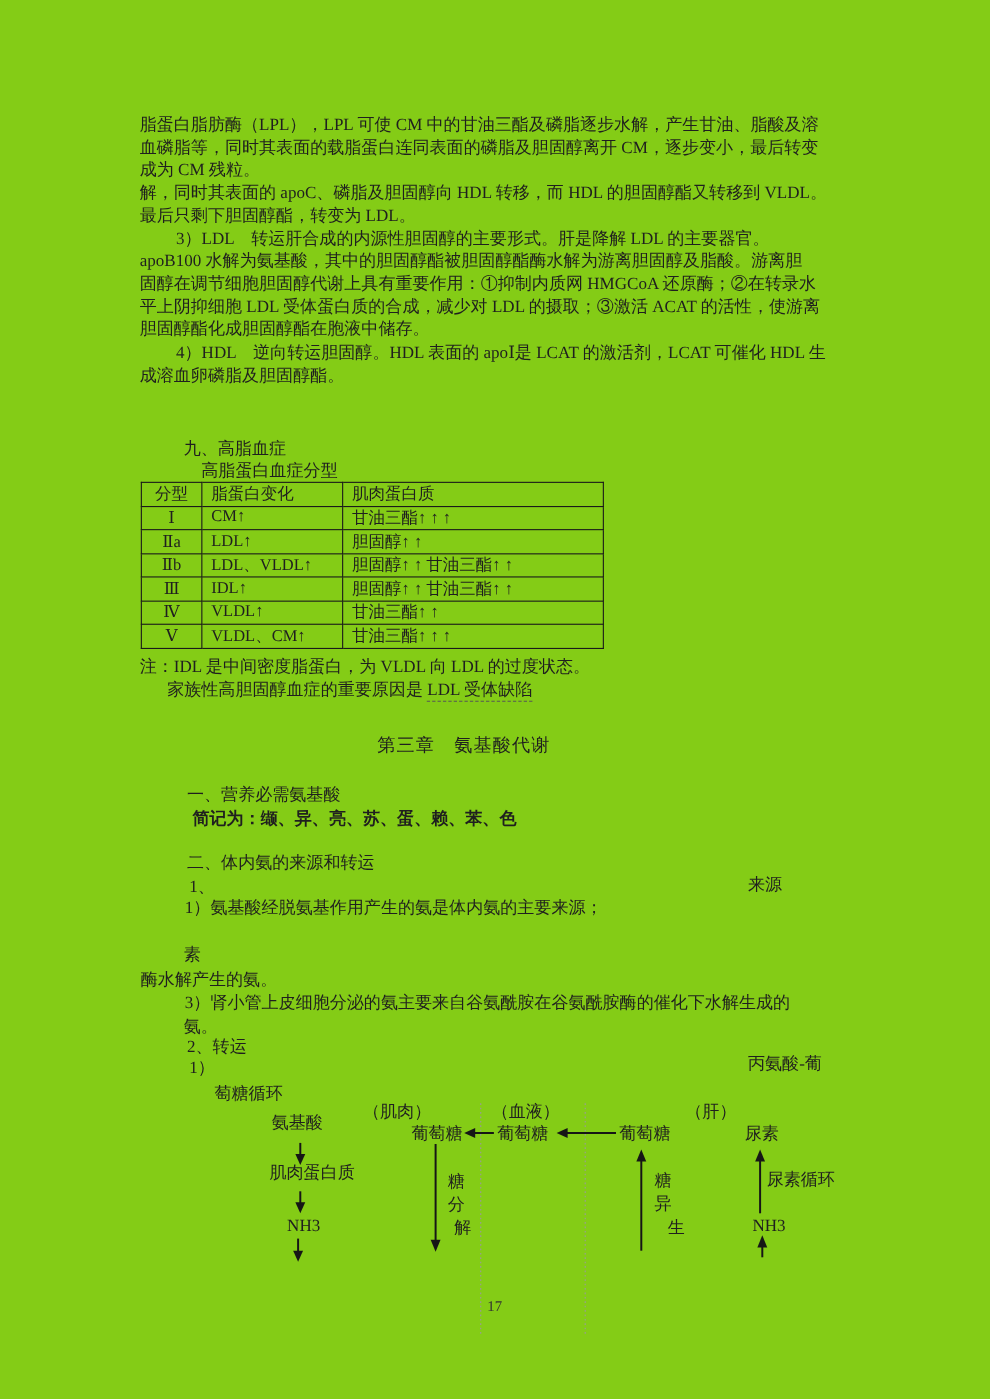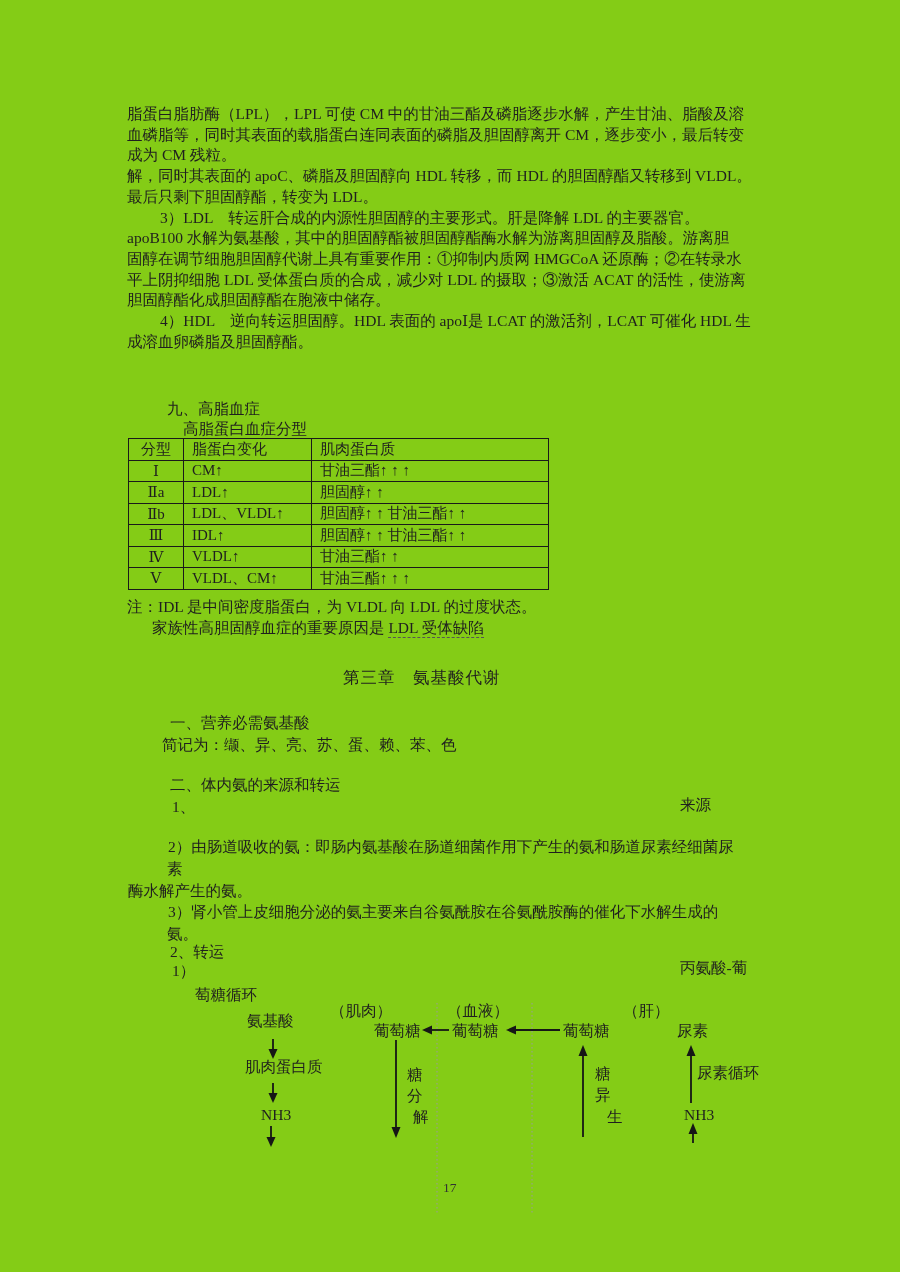--- a/index.html
+++ b/index.html
@@ -95,27 +95,27 @@
     </table>
 
   <div class="al" style="left:127px;top:598px;">注：IDL 是中间密度脂蛋白，为 VLDL 向 LDL 的过度状态。</div>
   <div class="al" style="left:152px;top:619px;">
     <span>家族性高胆固醇血症的重要原因是 </span><span class="uwavy">LDL 受体缺陷</span>
   </div>
 
   <div class="al chapter" style="left:343px;top:668px;">第三章　氨基酸代谢</div>
 
   <div class="al" style="left:170px;top:714px;">一、营养必需氨基酸</div>
-  <div class="al" style="left:162px;top:736px;">简记为：缬、异、亮、苏、蛋、赖、苯、色</div>
+  <div class="al" style="left:175px;top:736px;font-weight:bold;">简记为：缬、异、亮、苏、蛋、赖、苯、色</div>
 
   <div class="al" style="left:170px;top:776px;">二、体内氨的来源和转运</div>
   <div class="al" style="left:172px;top:798px;">1、</div>
   <div class="al" style="left:680px;top:796px;">来源</div>
 
-  <div class="al" style="left:168px;top:838px;">2）由肠道吸收的氨：即肠内氨基酸在肠道细菌作用下产生的氨和肠道尿素经细菌尿</div>
+  <div class="al" style="left:168px;top:817px;">1）氨基酸经脱氨基作用产生的氨是体内氨的主要来源；</div>
   <div class="al" style="left:167px;top:860px;">素</div>
   <div class="al" style="left:128px;top:882px;">酶水解产生的氨。</div>
   <div class="al" style="left:168px;top:903px;">3）肾小管上皮细胞分泌的氨主要来自谷氨酰胺在谷氨酰胺酶的催化下水解生成的</div>
   <div class="al" style="left:167px;top:925px;">氨。</div>
 
   <div class="al" style="left:170px;top:943px;">2、转运</div>
   <div class="al" style="left:172px;top:962px;">1）</div>
   <div class="al" style="left:680px;top:959px;">丙氨酸-葡</div>
   <div class="al" style="left:195px;top:986px;">萄糖循环</div>
 

